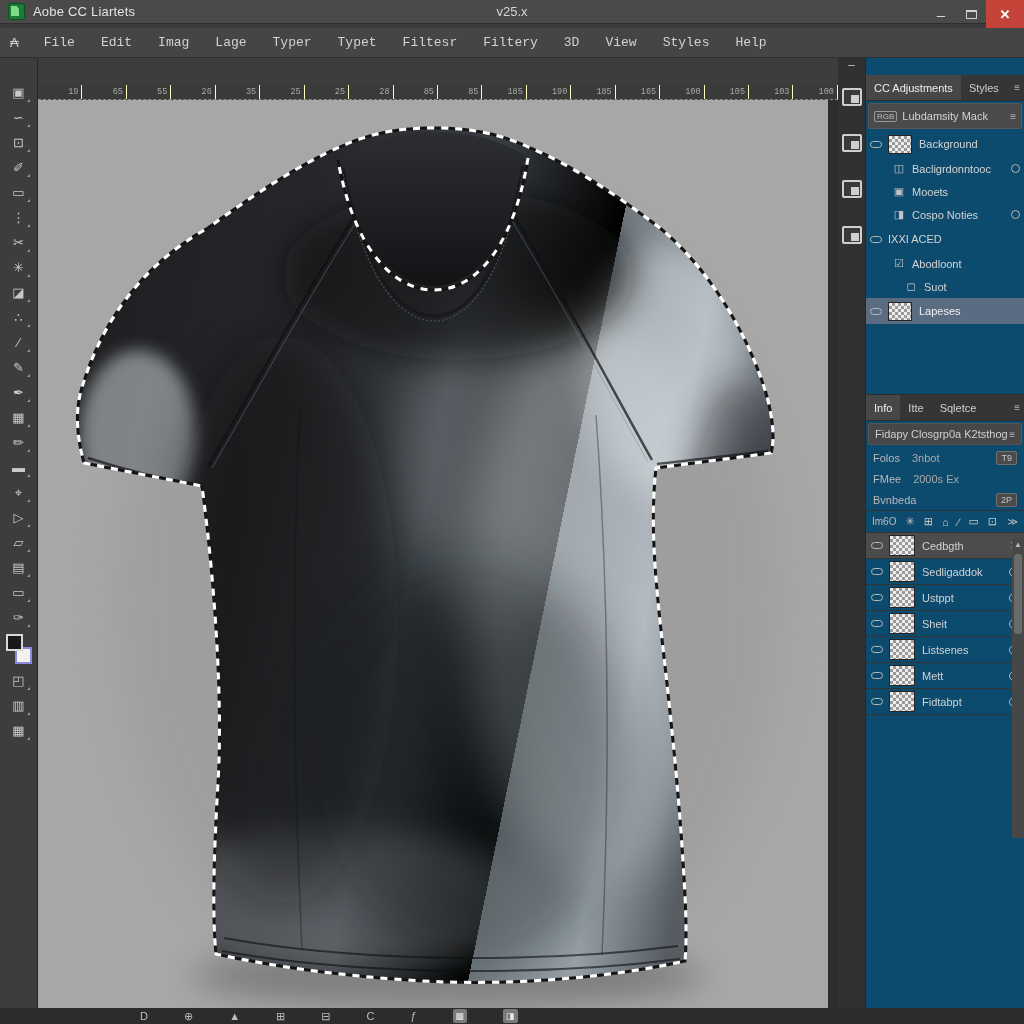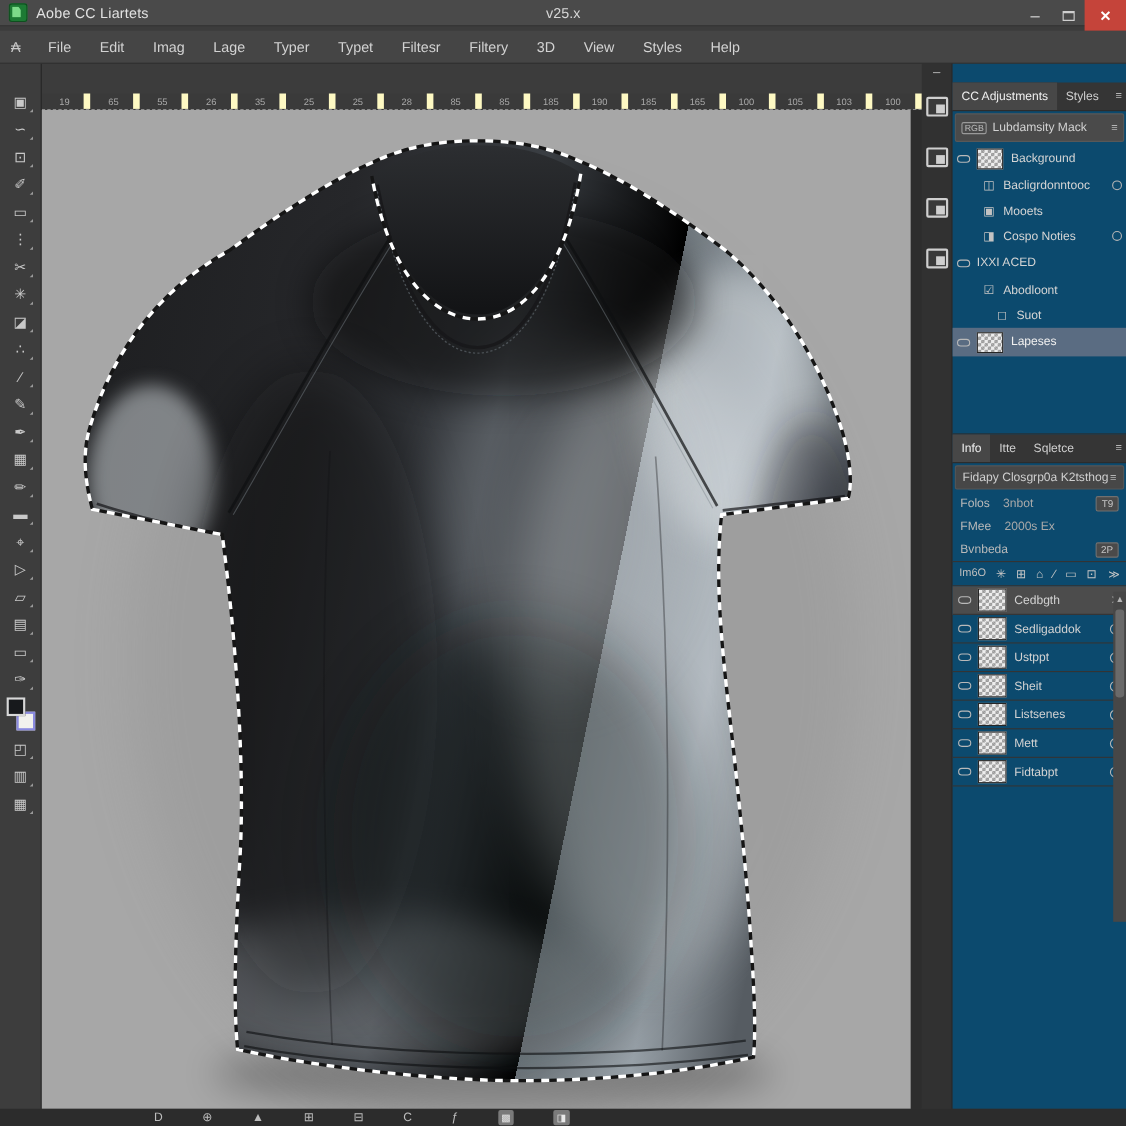--- a/index.html
+++ b/index.html
@@ -20,33 +20,33 @@
   .tb-btn { width:30px; display:flex; align-items:center; justify-content:center;
     font-size:12px; color:#d8d8d8; }
   .tb-btn.min { font-size:15px; }
   .tb-btn.max span { display:block; width:11px; height:9px; border:1px solid #cfcfcf; border-top-width:2px; }
   .tb-btn.close { width:38px; background:#c5443a; color:#fff; font-size:13px; font-weight:bold; }
 
   
   #menubar { position:absolute; left:0; top:28px; width:1024px; height:30px; background:#454545;
     display:flex; align-items:center; border-bottom:1px solid #2d2d2d; font-size:13px; color:#d2d2d2; }
   .menu-ic { margin:0 12px 0 10px; color:#c8c8c8; font-size:13px; }
-  .menu-item { padding:0 13px; cursor:default; }
+  .menu-item { padding:0 13px; cursor:default;font-family:Liberation Mono, monospace; }
 
   
   #optionsbar { position:absolute; left:38px; top:58px; width:800px; height:27px; background:#363636;
     border-bottom:1px solid #2a2a2a; display:flex; align-items:center; }
   .opt-field { margin-left:4px; height:21px; background:#55524e; border:1px solid #6a6762;
     border-radius:2px; color:#cec9c2; font-size:11px; display:flex; align-items:center; padding:0 8px; }
 
   
   #ruler { position:absolute; left:38px; top:85px; width:800px; height:15px; background:#3a3a3a;
     border-bottom:1px dashed #8a8a8a; display:flex; }
   .ruler-cell { flex:1; position:relative; font-size:8.5px; color:#a9a9a9; text-align:right;
-    padding-right:13px; line-height:14px; border-right:6px solid #fef9c3; overflow:hidden; }
+    padding-right:3px; line-height:14px; border-right:1px solid #fef9c3; overflow:hidden;font-family:Liberation Mono, monospace; }
 
   
   #toolbar { position:absolute; left:0; top:58px; width:38px; height:950px; background:#3d3d3d;
     border-right:1px solid #262626; display:flex; flex-direction:column; align-items:center; padding-top:22px; }
   .tool { width:26px; height:25px; display:flex; align-items:center; justify-content:center;
     color:#c9c9c9; font-size:13px; position:relative; }
   .tool::after { content:""; position:absolute; right:2px; bottom:3px; border-left:3px solid transparent;
     border-bottom:3px solid #9a9a9a; }
   #swatches { position:relative; width:26px; height:30px; margin:4px 0; }
   .swatch-fg { position:absolute; left:0; top:0; width:17px; height:17px; background:#17191c;

